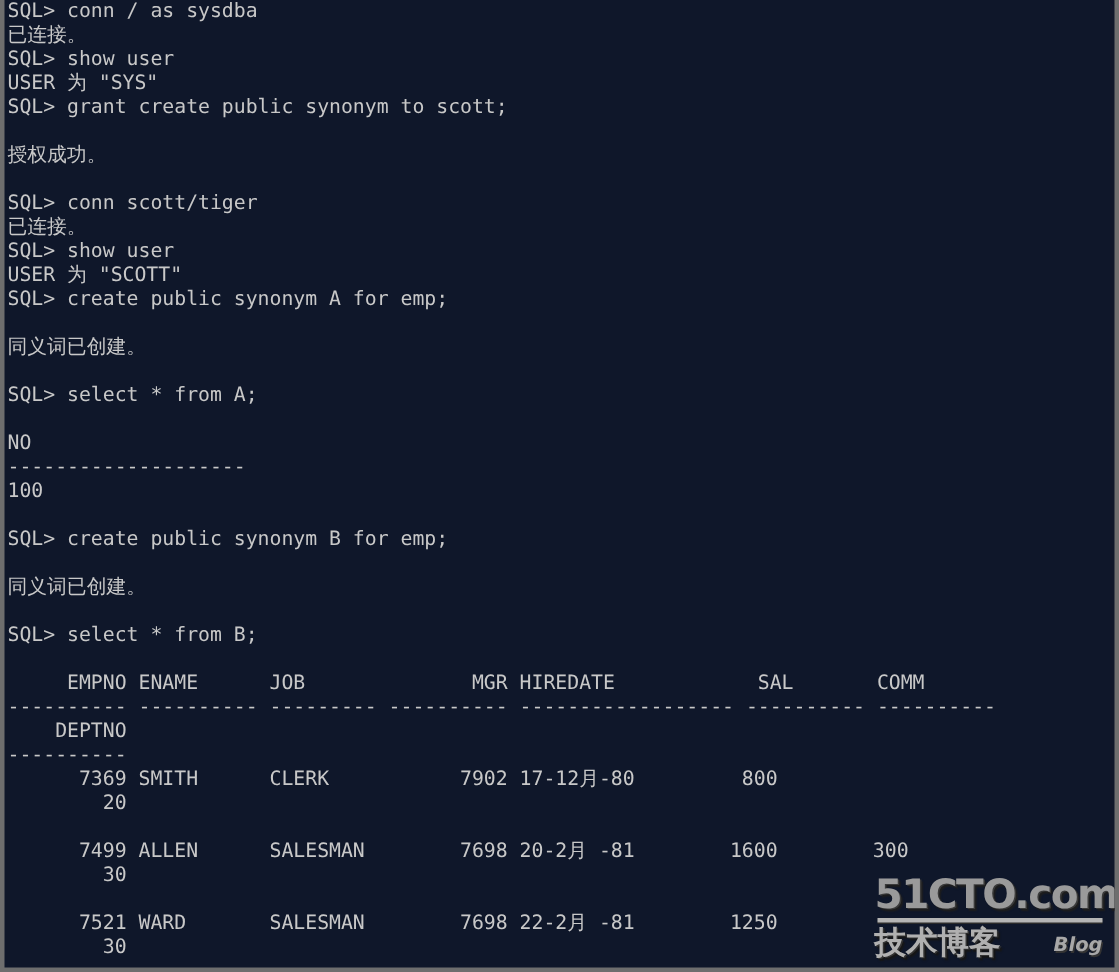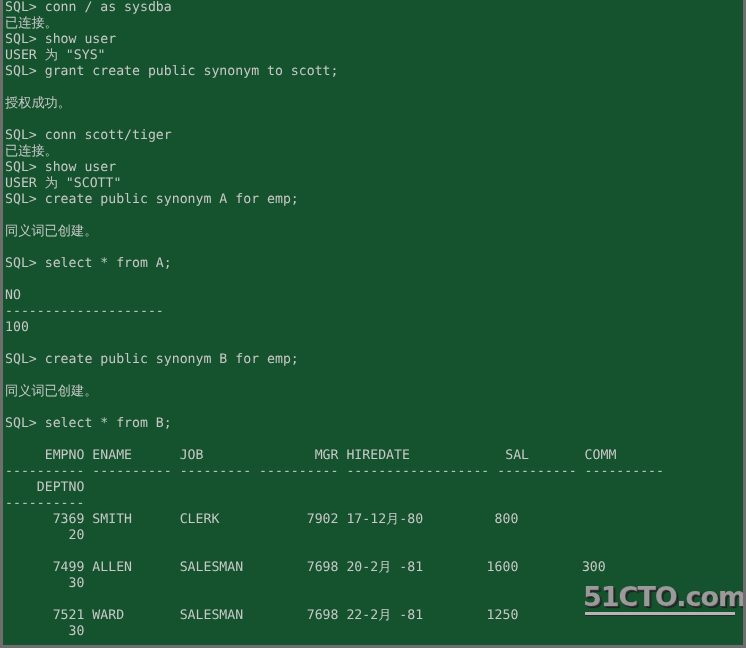--- a/index.html
+++ b/index.html
@@ -95,22 +95,26 @@
     font-weight: bold;
     font-style: italic;
     color: #a8a8a8;
     line-height: 16px;
     text-shadow: 1px 1px 0 #333333;
   }
 </style>
 </head>
 <body style="background: rgb(0, 0, 0);">
 
-<div id="console" style="background: #14532d; border-left-color: rgb(110, 110, 110); border-right-color: rgb(110, 110, 110); border-bottom-color: rgb(110, 110, 110);">
+<div id="console" style="background: #0f172a; border-left-color: rgb(110, 110, 110); border-right-color: rgb(110, 110, 110); border-bottom-color: rgb(110, 110, 110);">
   <div id="screen">
     <pre class="term" id="term-output" style="color: rgb(200, 200, 200);"><span class="line">SQL&gt; conn / as sysdba</span><span class="line">已连接。</span><span class="line">SQL&gt; show user</span><span class="line">USER 为 "SYS"</span><span class="line">SQL&gt; grant create public synonym to scott;</span><span class="line">&nbsp;</span><span class="line">授权成功。</span><span class="line">&nbsp;</span><span class="line">SQL&gt; conn scott/tiger</span><span class="line">已连接。</span><span class="line">SQL&gt; show user</span><span class="line">USER 为 "SCOTT"</span><span class="line">SQL&gt; create public synonym A for emp;</span><span class="line">&nbsp;</span><span class="line">同义词已创建。</span><span class="line">&nbsp;</span><span class="line">SQL&gt; select * from A;</span><span class="line">&nbsp;</span><span class="line">NO</span><span class="line">--------------------</span><span class="line">100</span><span class="line">&nbsp;</span><span class="line">SQL&gt; create public synonym B for emp;</span><span class="line">&nbsp;</span><span class="line">同义词已创建。</span><span class="line">&nbsp;</span><span class="line">SQL&gt; select * from B;</span><span class="line">&nbsp;</span><span class="line">     EMPNO ENAME      JOB              MGR HIREDATE            SAL       COMM</span><span class="line">---------- ---------- --------- ---------- ------------------ ---------- ----------</span><span class="line">    DEPTNO</span><span class="line">----------</span><span class="line">      7369 SMITH      CLERK           7902 17-12月-80         800</span><span class="line">        20</span><span class="line">&nbsp;</span><span class="line">      7499 ALLEN      SALESMAN        7698 20-2月 -81        1600        300</span><span class="line">        30</span><span class="line">&nbsp;</span><span class="line">      7521 WARD       SALESMAN        7698 22-2月 -81        1250</span><span class="line">        30</span></pre>
   </div>
 
   <div id="watermark">
     <span class="wm-main">51CTO.com</span>
     <span class="wm-rule"></span>
+    <span class="wm-bottom">
+      <span class="wm-cn">技术博客</span>
+      <span class="wm-blog">Blog</span>
+    </span>
   </div>
 </div>
 
 </body></html>

